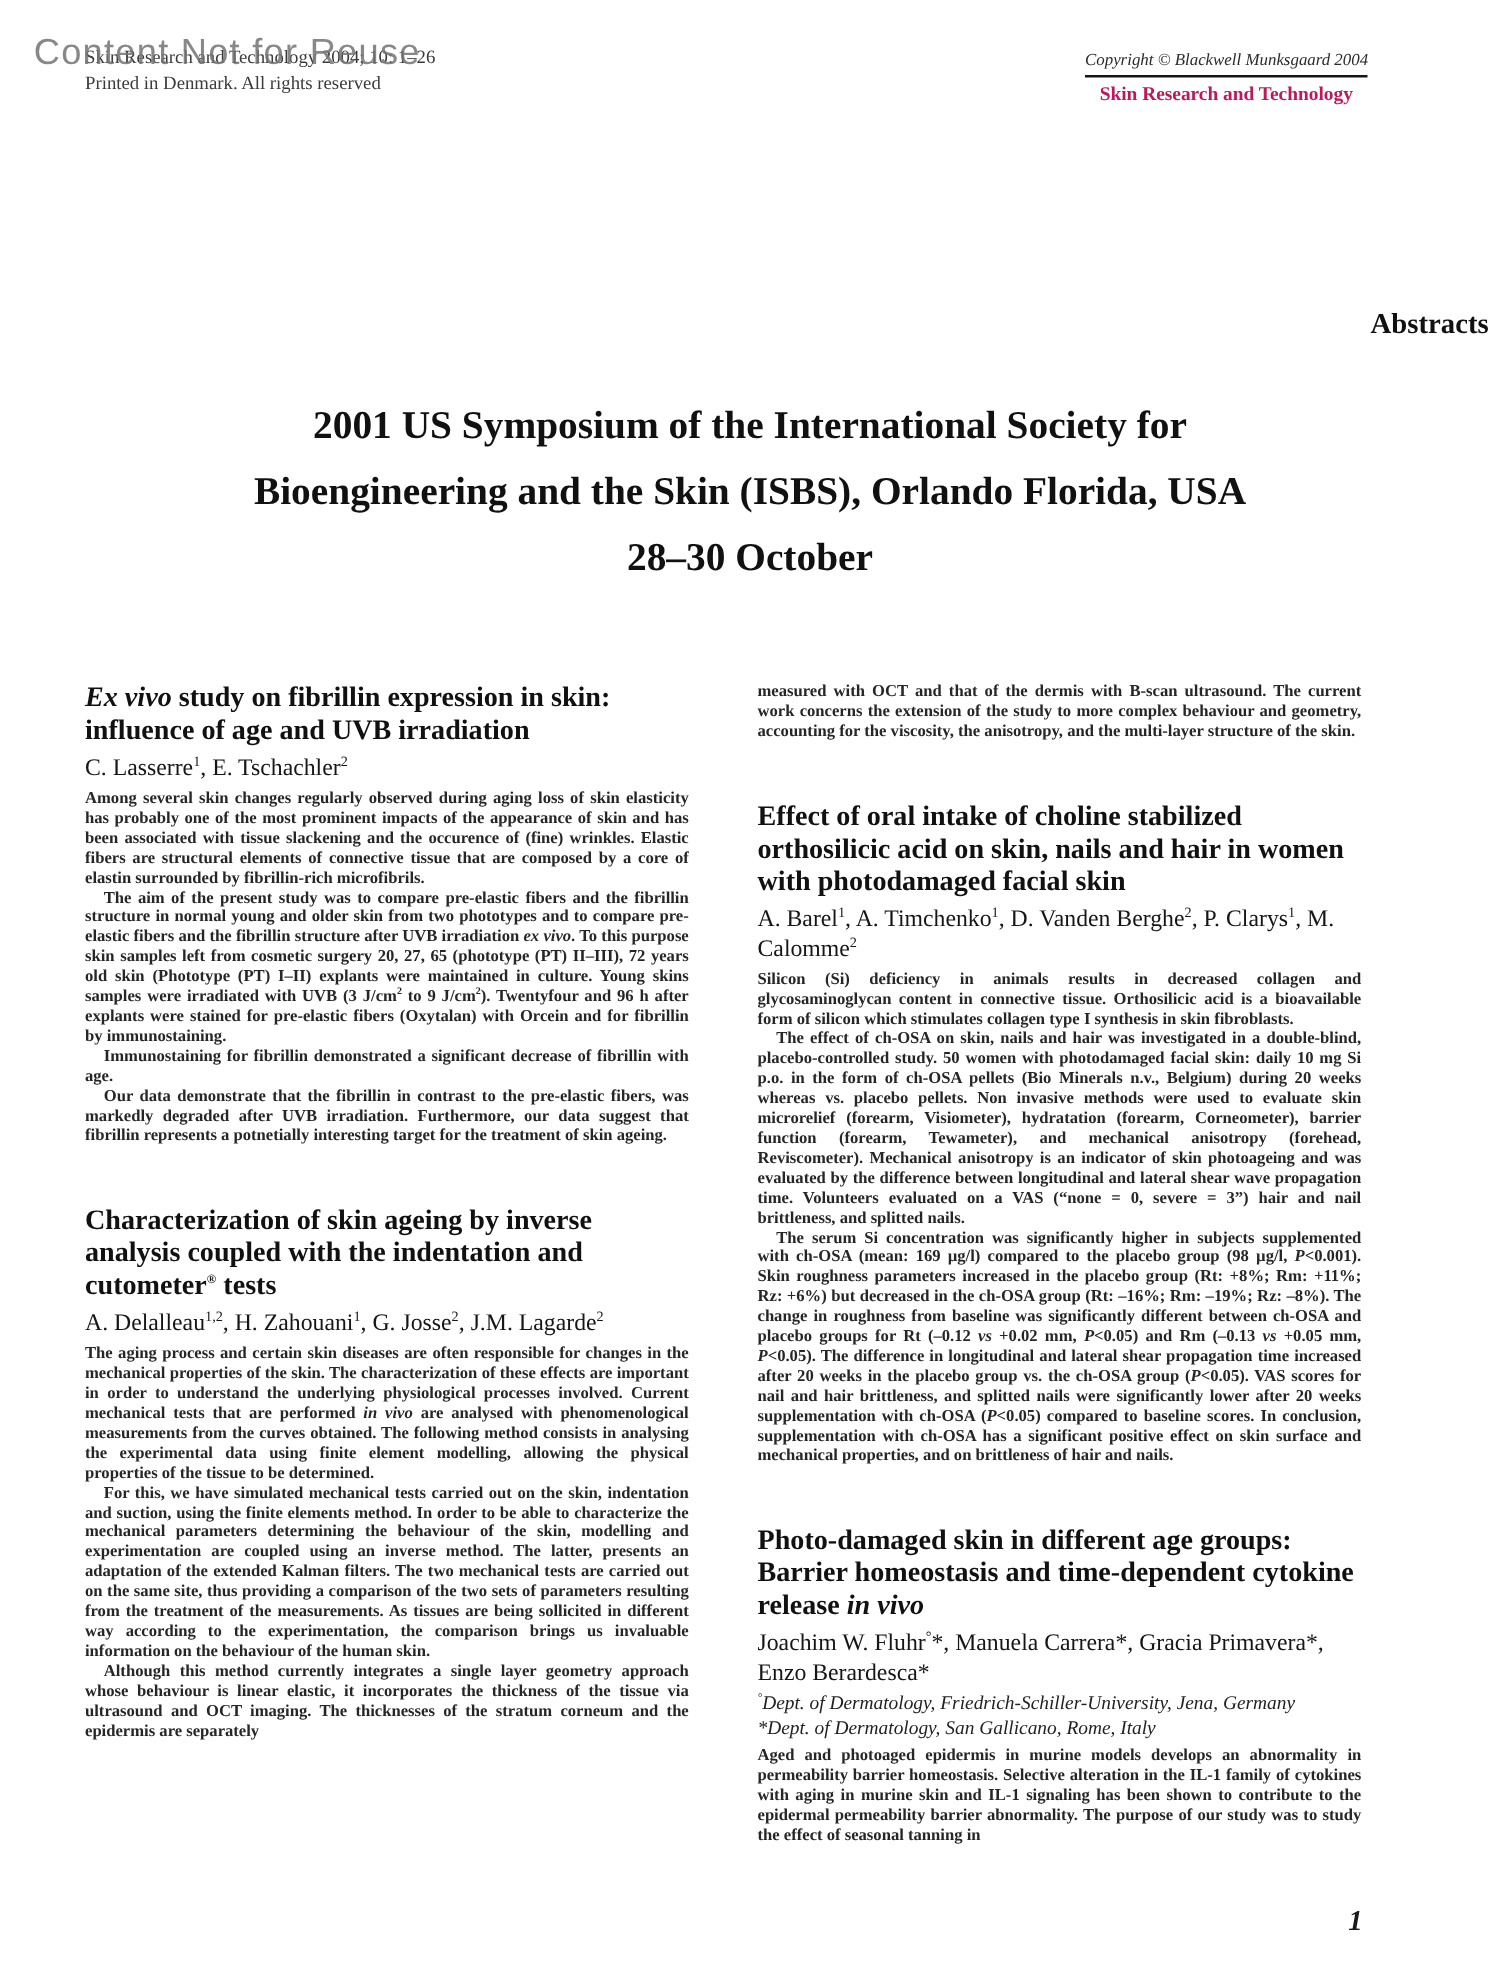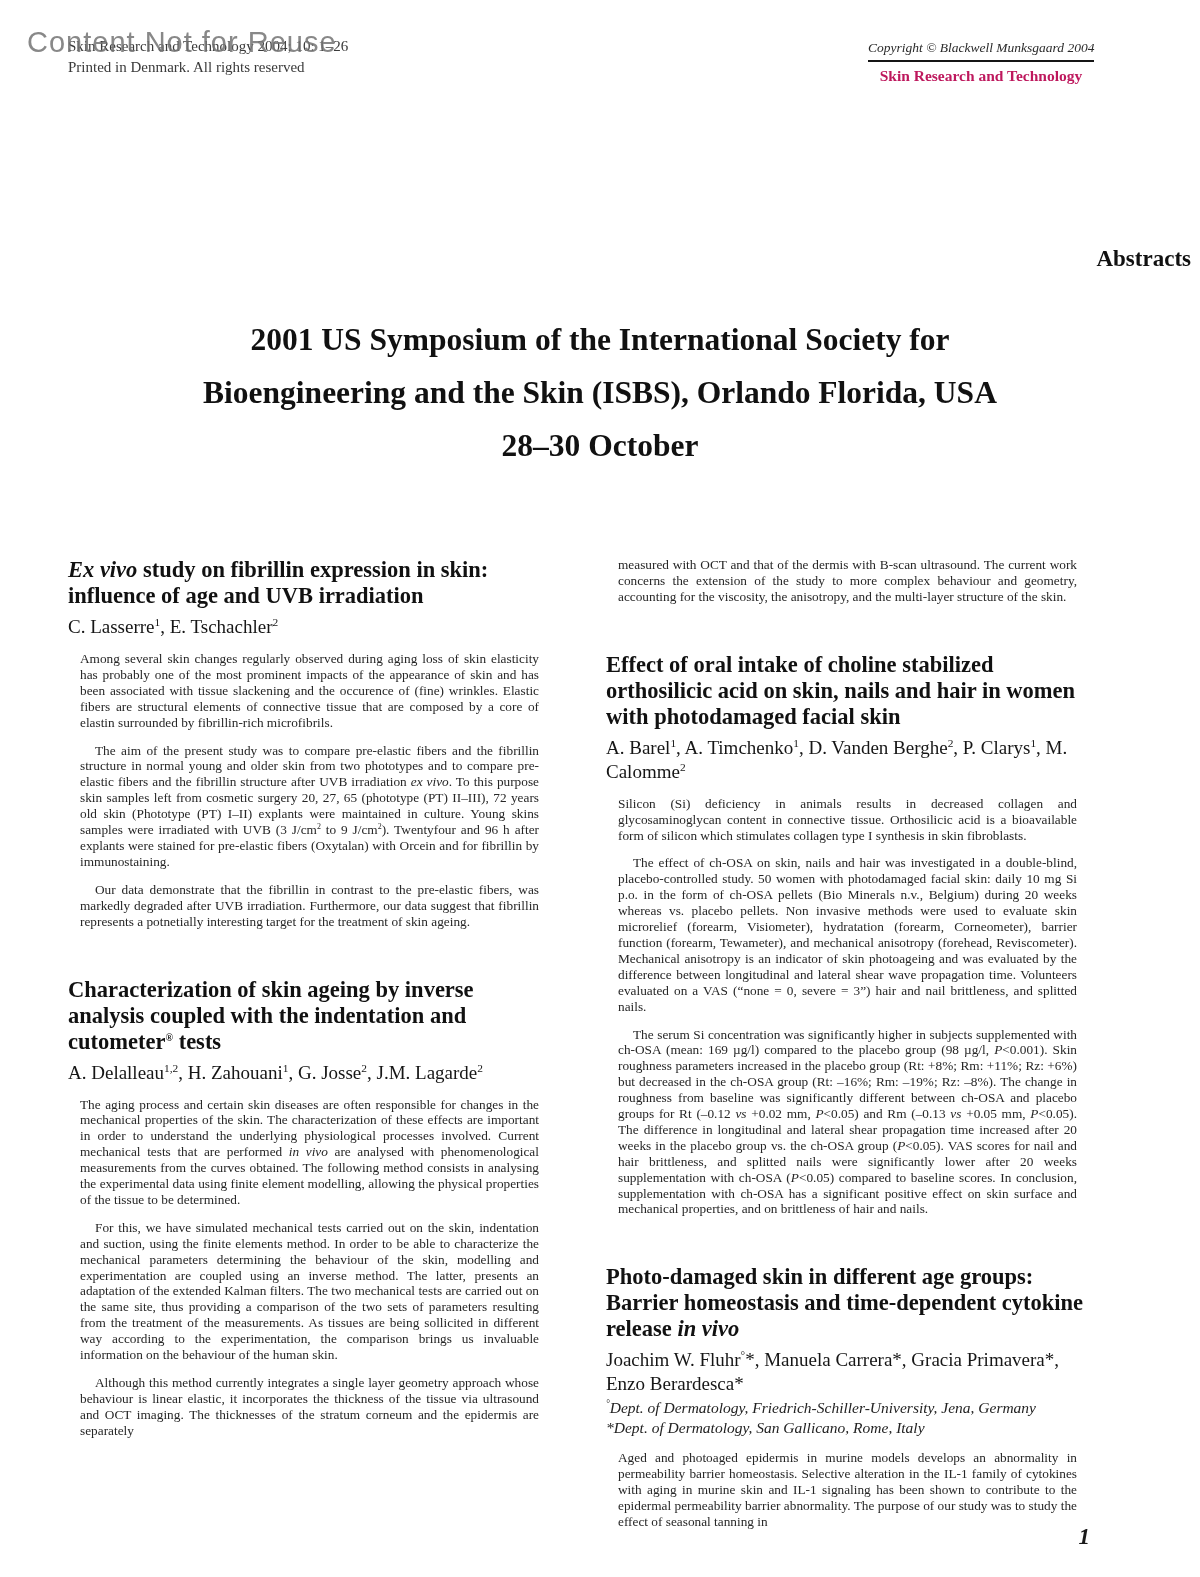--- a/index.html
+++ b/index.html
@@ -40,31 +40,31 @@
     position:absolute;top:313px;left:0;width:1200px;
     text-align:center;font-size:31.5px;font-weight:bold;line-height:53px;color:#111;
   }
   
   .col{position:absolute;top:545px;width:483px;}
   .col-left{left:68px;}
   .col-right{left:606px;}
   .abs{margin:0;}
   .abs + .abs, .cont + .abs{margin-top:47px;}
   .abs-title{
-    margin:12px 0 6px 0;
+    margin:0 0 6px 0;
     font-size:22.5px;font-weight:bold;line-height:26px;color:#111;
   }
   .abs-title sup{font-size:45%;}
   .abs-authors{font-size:19px;line-height:24px;margin:0 0 2px 0;color:#161616;}
   .abs-affil{font-style:italic;font-size:15.5px;line-height:20px;margin:0;color:#222;}
   .abs-body{margin-top:3px;}
   .abs-body p, .cont p{
-    margin:12px;
+    margin:0;
     font-size:13.3px;line-height:15.9px;
-    text-align:justify;color:#262626;
+    text-align:justify;color:#262626;font-weight:bold;
   }
   .abs-body p + p{text-indent:15px;}
   sup{font-size:60%;line-height:0;vertical-align:super;}
   .it{font-style:italic;}
   .page-number{
     position:absolute;left:1000px;top:1524px;width:90px;
     text-align:right;font-size:23px;font-style:italic;font-weight:bold;color:#1a1a1a;
   }
 </style>
 </head>
@@ -91,20 +91,21 @@
   </div>
 
   <div class="col col-left">
 
     <section class="abs">
       <h2 class="abs-title"><span class="it">Ex vivo</span> study on fibrillin expression in skin: influence of age and UVB irradiation</h2>
       <div class="abs-authors">C. Lasserre<sup>1</sup>, E. Tschachler<sup>2</sup></div>
       <div class="abs-body">
         <p>Among several skin changes regularly observed during aging loss of skin elasticity has probably one of the most prominent impacts of the appearance of skin and has been associated with tissue slackening and the occurence of (fine) wrinkles. Elastic fibers are structural elements of connective tissue that are composed by a core of elastin surrounded by fibrillin-rich microfibrils.</p>
         <p>The aim of the present study was to compare pre-elastic fibers and the fibrillin structure in normal young and older skin from two phototypes and to compare pre-elastic fibers and the fibrillin structure after UVB irradiation <span class="it">ex vivo</span>. To this purpose skin samples left from cosmetic surgery 20, 27, 65 (phototype (PT) II–III), 72 years old skin (Phototype (PT) I–II) explants were maintained in culture. Young skins samples were irradiated with UVB (3 J/cm<sup>2</sup> to 9 J/cm<sup>2</sup>). Twentyfour and 96 h after explants were stained for pre-elastic fibers (Oxytalan) with Orcein and for fibrillin by immunostaining.</p>
+        <p>Immunostaining for fibrillin demonstrated a significant decrease of fibrillin with age.</p>
         <p>Our data demonstrate that the fibrillin in contrast to the pre-elastic fibers, was markedly degraded after UVB irradiation. Furthermore, our data suggest that fibrillin represents a potnetially interesting target for the treatment of skin ageing.</p>
       </div>
     </section>
 
     <section class="abs">
       <h2 class="abs-title">Characterization of skin ageing by inverse analysis coupled with the indentation and cutometer<sup>®</sup> tests</h2>
       <div class="abs-authors">A. Delalleau<sup>1,2</sup>, H. Zahouani<sup>1</sup>, G. Josse<sup>2</sup>, J.M. Lagarde<sup>2</sup></div>
       <div class="abs-body">
         <p>The aging process and certain skin diseases are often responsible for changes in the mechanical properties of the skin. The characterization of these effects are important in order to understand the underlying physiological processes involved. Current mechanical tests that are performed <span class="it">in vivo</span> are analysed with phenomenological measurements from the curves obtained. The following method consists in analysing the experimental data using finite element modelling, allowing the physical properties of the tissue to be determined.</p>
         <p>For this, we have simulated mechanical tests carried out on the skin, indentation and suction, using the finite elements method. In order to be able to characterize the mechanical parameters determining the behaviour of the skin, modelling and experimentation are coupled using an inverse method. The latter, presents an adaptation of the extended Kalman filters. The two mechanical tests are carried out on the same site, thus providing a comparison of the two sets of parameters resulting from the treatment of the measurements. As tissues are being sollicited in different way according to the experimentation, the comparison brings us invaluable information on the behaviour of the human skin.</p>

